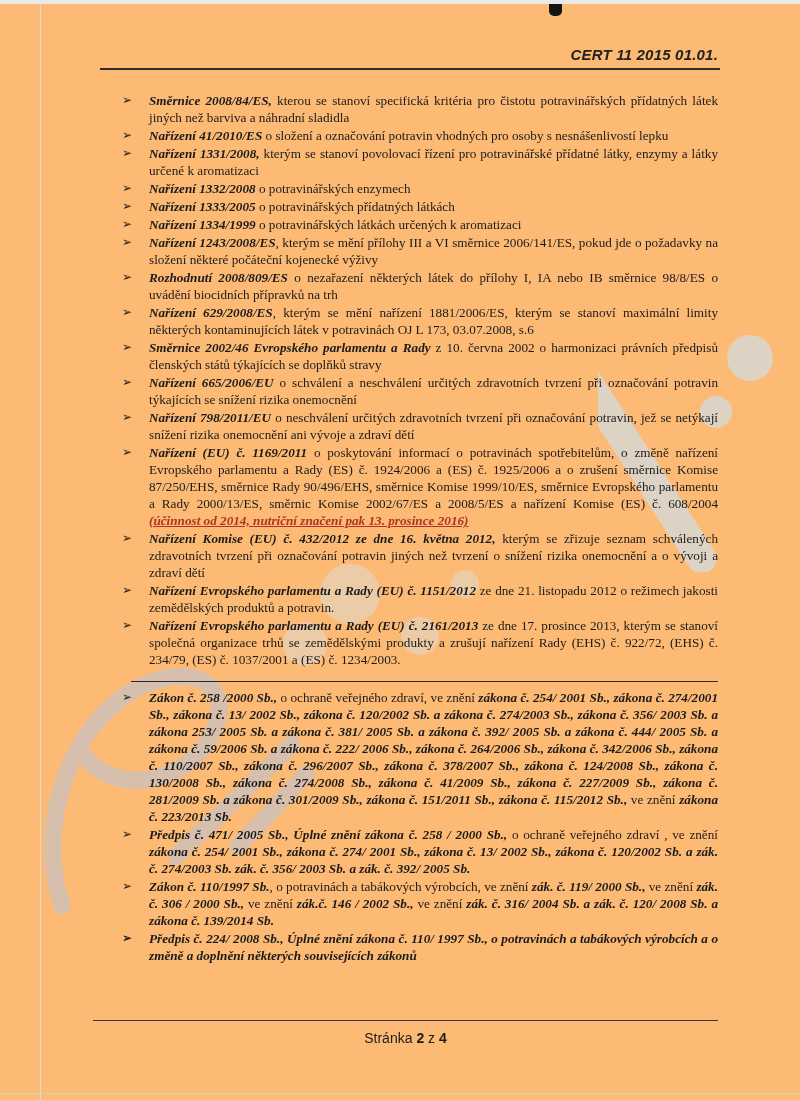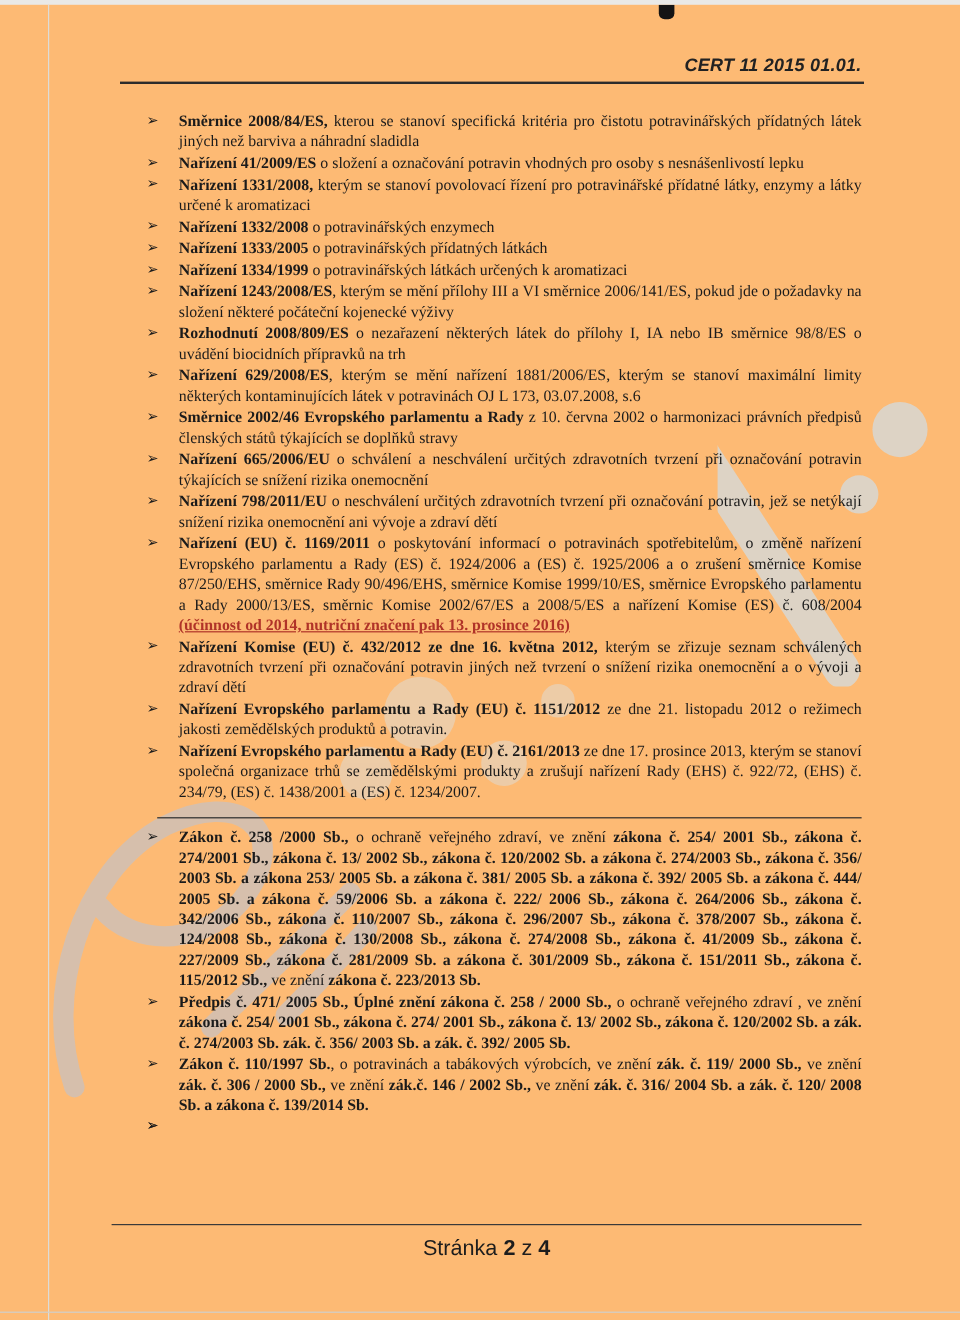--- a/index.html
+++ b/index.html
@@ -20,28 +20,28 @@
     font-family:"Liberation Sans", sans-serif;font-style:italic;font-weight:700;
     font-size:15px;color:#222;letter-spacing:.2px;
   }
   .header-rule{position:absolute;top:64px;left:100px;width:620px;border-top:2px solid #2c2c2c;}
   
   .content{position:absolute;top:88px;left:122px;width:596px;}
   ul.law-list{list-style:none;margin:0;padding:0;font-size:13.2px;line-height:17px;}
   ul.law-list li{position:relative;padding-left:27px;margin:0 0 1px 0;text-align:justify;}
   .bullet{position:absolute;left:0;top:0;font-size:12px;color:#1b1b1b;
     font-family:"DejaVu Sans", sans-serif;}
-  .b{font-weight:700;}
+  .b{font-weight:700;font-style:italic;}
   .red{color:var(--red,#b03328);font-weight:700;text-decoration:underline;}
   .section-divider{border-top:1.6px solid #2b2b2b;margin:13px 0 7px 9px;}
   
   .footer-rule{position:absolute;top:1016px;left:93px;width:625px;border-top:1.5px solid #3a3a3a;}
   .page-number{
     position:absolute;top:1026px;left:93px;width:625px;text-align:center;
-    font-family:"Liberation Sans", sans-serif;font-size:18px;color:#1d1d1d;
+    font-family:"Liberation Sans", sans-serif;font-size:14px;color:#1d1d1d;
   }
 </style>
 </head>
 <body>
 
 <div class="page">
 
   <svg class="wm" style="left:0;top:590px;" width="360" height="340" viewBox="0 0 360 340">
     <g fill="none" stroke="#b7c4da" stroke-width="17" stroke-linecap="round" opacity="0.55">
       <path d="M 62 312 C 36 236, 66 132, 138 94 C 198 64, 242 96, 206 150 C 176 194, 112 198, 84 162"></path>
@@ -68,42 +68,42 @@
   <div class="edge-v"></div>
   <div class="edge-h"></div>
   <div class="corner-mark"></div>
 
   <div class="doc-code">CERT 11 2015 01.01.</div>
   <div class="header-rule"></div>
 
   <div class="content">
     <ul class="law-list">
         <li><span class="bullet">➢</span><span class="b">Směrnice 2008/84/ES,</span><span> kterou se stanoví specifická kritéria pro čistotu potravinářských přídatných látek jiných než barviva a náhradní sladidla</span></li>
-        <li><span class="bullet">➢</span><span class="b">Nařízení 41/2009/ES</span><span> o složení a označování potravin vhodných pro osoby s nesnášenlivostí lepku</span></li>
+        <li><span class="bullet">➢</span><span class="b">Nařízení 41/2010/ES</span><span> o složení a označování potravin vhodných pro osoby s nesnášenlivostí lepku</span></li>
         <li><span class="bullet">➢</span><span class="b">Nařízení 1331/2008,</span><span> kterým se stanoví povolovací řízení pro potravinářské přídatné látky, enzymy a látky určené k aromatizaci</span></li>
         <li><span class="bullet">➢</span><span class="b">Nařízení 1332/2008</span><span> o potravinářských enzymech</span></li>
         <li><span class="bullet">➢</span><span class="b">Nařízení 1333/2005</span><span> o potravinářských přídatných látkách</span></li>
         <li><span class="bullet">➢</span><span class="b">Nařízení 1334/1999</span><span> o potravinářských látkách určených k aromatizaci</span></li>
         <li><span class="bullet">➢</span><span class="b">Nařízení 1243/2008/ES</span><span>, kterým se mění přílohy III a VI směrnice 2006/141/ES, pokud jde o požadavky na složení některé počáteční kojenecké výživy</span></li>
         <li><span class="bullet">➢</span><span class="b">Rozhodnutí 2008/809/ES</span><span> o nezařazení některých látek do přílohy I, IA nebo IB směrnice 98/8/ES o uvádění biocidních přípravků na trh</span></li>
         <li><span class="bullet">➢</span><span class="b">Nařízení 629/2008/ES</span><span>, kterým se mění nařízení 1881/2006/ES, kterým se stanoví maximální limity některých kontaminujících látek v potravinách  OJ L 173, 03.07.2008, s.6</span></li>
         <li><span class="bullet">➢</span><span class="b">Směrnice 2002/46 Evropského parlamentu a Rady</span><span> z 10. června 2002 o harmonizaci právních předpisů členských států týkajících se doplňků stravy</span></li>
         <li><span class="bullet">➢</span><span class="b">Nařízení 665/2006/EU</span><span> o schválení a neschválení určitých zdravotních tvrzení při označování potravin týkajících se snížení rizika onemocnění</span></li>
         <li><span class="bullet">➢</span><span class="b">Nařízení 798/2011/EU</span><span> o neschválení určitých zdravotních tvrzení při označování potravin, jež se netýkají snížení rizika onemocnění ani vývoje a zdraví dětí</span></li>
         <li><span class="bullet">➢</span><span class="b">Nařízení (EU) č. 1169/2011</span><span>  o poskytování informací o potravinách spotřebitelům, o změně nařízení Evropského parlamentu a Rady (ES) č. 1924/2006 a (ES) č. 1925/2006 a o zrušení směrnice Komise 87/250/EHS, směrnice Rady 90/496/EHS, směrnice Komise 1999/10/ES, směrnice Evropského parlamentu a Rady 2000/13/ES, směrnic Komise 2002/67/ES a 2008/5/ES a nařízení Komise (ES) č. 608/2004 </span><span class="b red">(účinnost od 2014, nutriční značení pak 13. prosince 2016)</span></li>
         <li><span class="bullet">➢</span><span class="b">Nařízení Komise (EU) č. 432/2012  ze dne 16. května 2012,</span><span> kterým se zřizuje seznam schválených zdravotních tvrzení při označování potravin jiných než tvrzení o snížení rizika onemocnění a o vývoji a zdraví dětí</span></li>
         <li><span class="bullet">➢</span><span class="b">Nařízení Evropského parlamentu a Rady (EU) č. 1151/2012</span><span> ze dne 21. listopadu 2012 o režimech jakosti zemědělských produktů a potravin.</span></li>
-        <li><span class="bullet">➢</span><span class="b">Nařízení Evropského parlamentu a Rady (EU) č. 2161/2013</span><span> ze dne 17. prosince 2013, kterým se stanoví společná organizace trhů se zemědělskými produkty a zrušují nařízení Rady (EHS) č. 922/72, (EHS) č. 234/79, (ES) č. 1438/2001 a (ES) č. 1234/2007.</span></li>
+        <li><span class="bullet">➢</span><span class="b">Nařízení Evropského parlamentu a Rady (EU) č. 2161/2013</span><span> ze dne 17. prosince 2013, kterým se stanoví společná organizace trhů se zemědělskými produkty a zrušují nařízení Rady (EHS) č. 922/72, (EHS) č. 234/79, (ES) č. 1037/2001 a (ES) č. 1234/2003.</span></li>
       </ul>
     <div class="section-divider"></div>
     <ul class="law-list">
         <li><span class="bullet">➢</span><span class="b">Zákon č. 258 /2000 Sb.,</span><span> o ochraně veřejného zdraví, ve znění </span><span class="b">zákona č. 254/ 2001 Sb., zákona č. 274/2001 Sb., zákona č. 13/ 2002 Sb., zákona č. 120/2002 Sb. a zákona č. 274/2003 Sb., zákona č. 356/ 2003 Sb. a zákona 253/ 2005 Sb. a zákona č. 381/ 2005 Sb. a zákona č. 392/ 2005 Sb. a zákona č. 444/ 2005 Sb. a zákona č. 59/2006 Sb. a zákona č. 222/ 2006 Sb., zákona č. 264/2006 Sb., zákona č. 342/2006 Sb., zákona č. 110/2007 Sb., zákona č. 296/2007 Sb., zákona č. 378/2007 Sb., zákona č. 124/2008 Sb., zákona č. 130/2008 Sb., zákona č. 274/2008 Sb., zákona č. 41/2009 Sb., zákona č. 227/2009 Sb., zákona č. 281/2009 Sb. a zákona č. 301/2009 Sb., zákona č. 151/2011 Sb., zákona č. 115/2012 Sb., </span><span>ve znění </span><span class="b">zákona č. 223/2013 Sb.</span></li>
         <li><span class="bullet">➢</span><span class="b">Předpis č. 471/ 2005 Sb., Úplné znění zákona č. 258 / 2000 Sb.,</span><span> o ochraně veřejného zdraví , ve znění </span><span class="b">zákona č. 254/ 2001 Sb., zákona č. 274/ 2001 Sb., zákona č. 13/ 2002 Sb., zákona č. 120/2002 Sb. a zák. č. 274/2003 Sb.  zák. č. 356/ 2003 Sb. a zák. č. 392/ 2005 Sb.</span></li>
         <li><span class="bullet">➢</span><span class="b">Zákon č. 110/1997 Sb.</span><span>, o potravinách a tabákových výrobcích, ve znění </span><span class="b">zák. č. 119/ 2000 Sb.,</span><span> ve znění </span><span class="b">zák. č. 306 / 2000 Sb.,</span><span> ve znění </span><span class="b">zák.č. 146 / 2002 Sb.,</span><span> ve znění </span><span class="b">zák. č. 316/ 2004 Sb. a zák. č. 120/ 2008 Sb. a zákona č. 139/2014 Sb.</span></li>
         <li><span class="bullet">➢</span></li>
-        <li><span class="bullet">➢</span></li>
+        <li><span class="bullet">➢</span><span class="b">Předpis č. 224/ 2008 Sb., Úplné znění zákona č. 110/ 1997 Sb., o potravinách a tabákových výrobcích a o změně a doplnění některých souvisejících zákonů</span></li>
       </ul>
   </div>
 
   <div class="footer-rule"></div>
   <div class="page-number"><span>Stránka </span><span style="font-weight: 700;">2</span><span> z </span><span style="font-weight: 700;">4</span></div>
 
 </div>
 
 </body></html>

